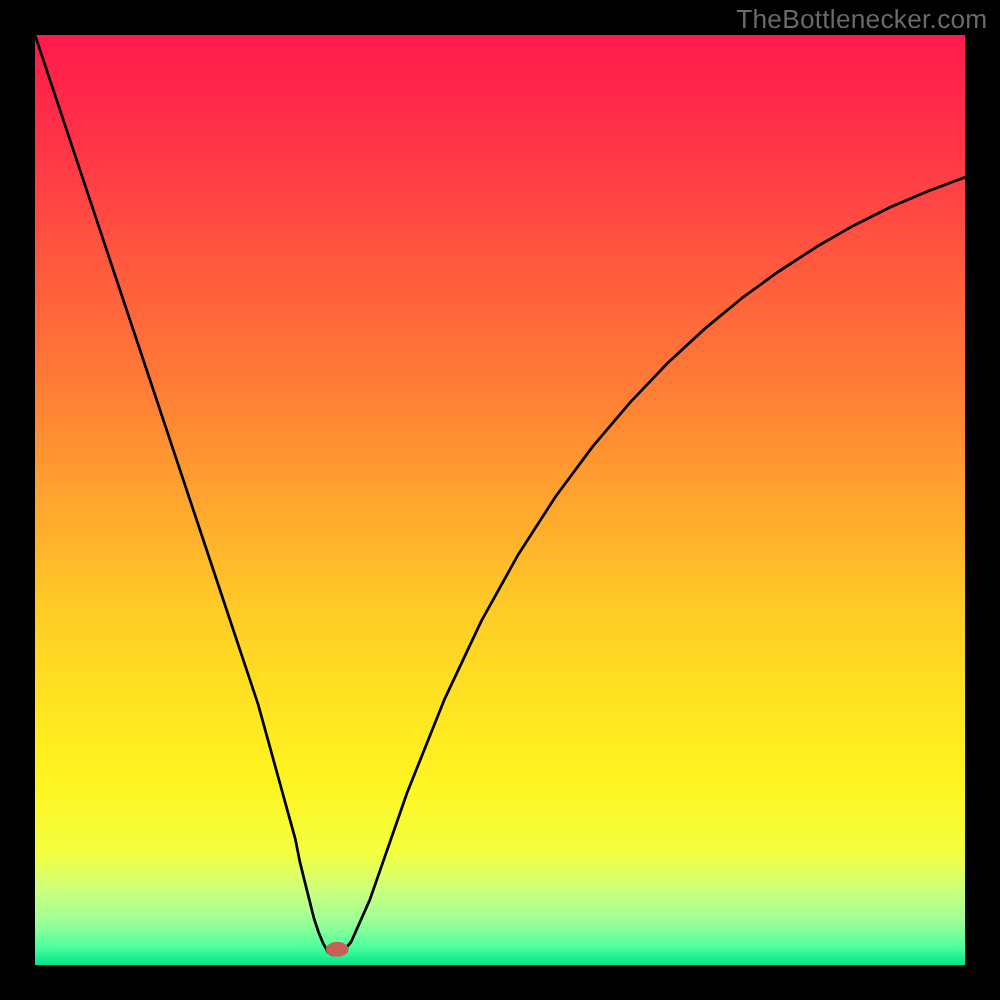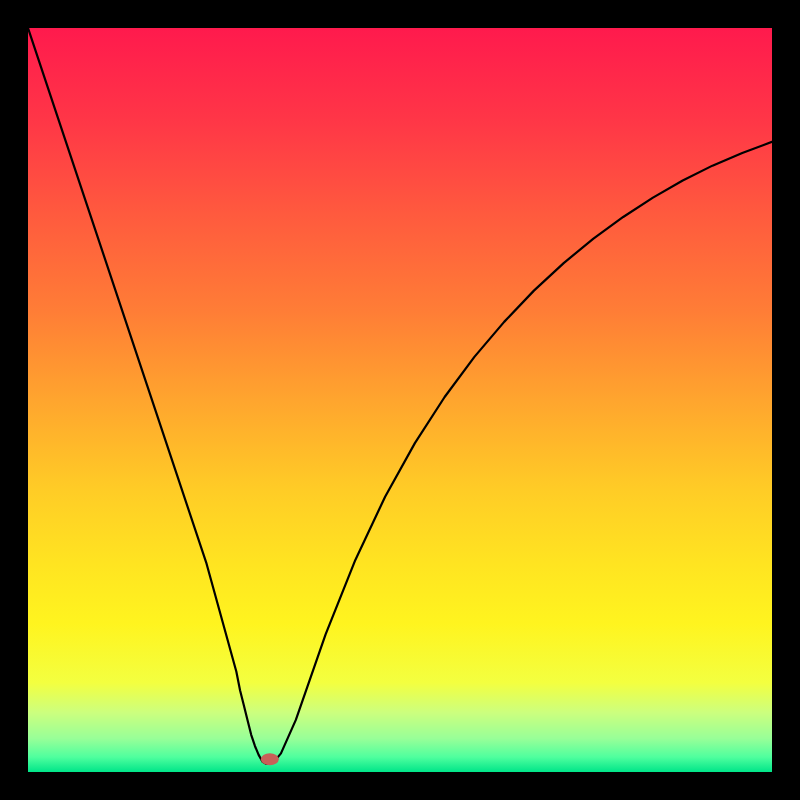--- a/index.html
+++ b/index.html
@@ -34,20 +34,21 @@
     color: #6a6a6a;
     font-size: 21px;
     letter-spacing: 0.2px;
     font-weight: 500;
   }
 </style>
 </head>
 <body>
 
 <div class="frame">
+  <div class="watermark">TheBottlenecker.com</div>
   <div class="plot">
     <svg id="chart-svg" width="744" height="744" viewBox="0 0 744 744" preserveAspectRatio="none">
         <defs>
           <linearGradient id="bg-grad" x1="0" y1="0" x2="0" y2="1">
             <stop offset="0%" stop-color="#ff1a4d"></stop>
             <stop offset="12%" stop-color="#ff3547"></stop>
             <stop offset="25%" stop-color="#ff5a3e"></stop>
             <stop offset="38%" stop-color="#ff7d36"></stop>
             <stop offset="50%" stop-color="#ffa52e"></stop>
             <stop offset="62%" stop-color="#ffcc26"></stop>

